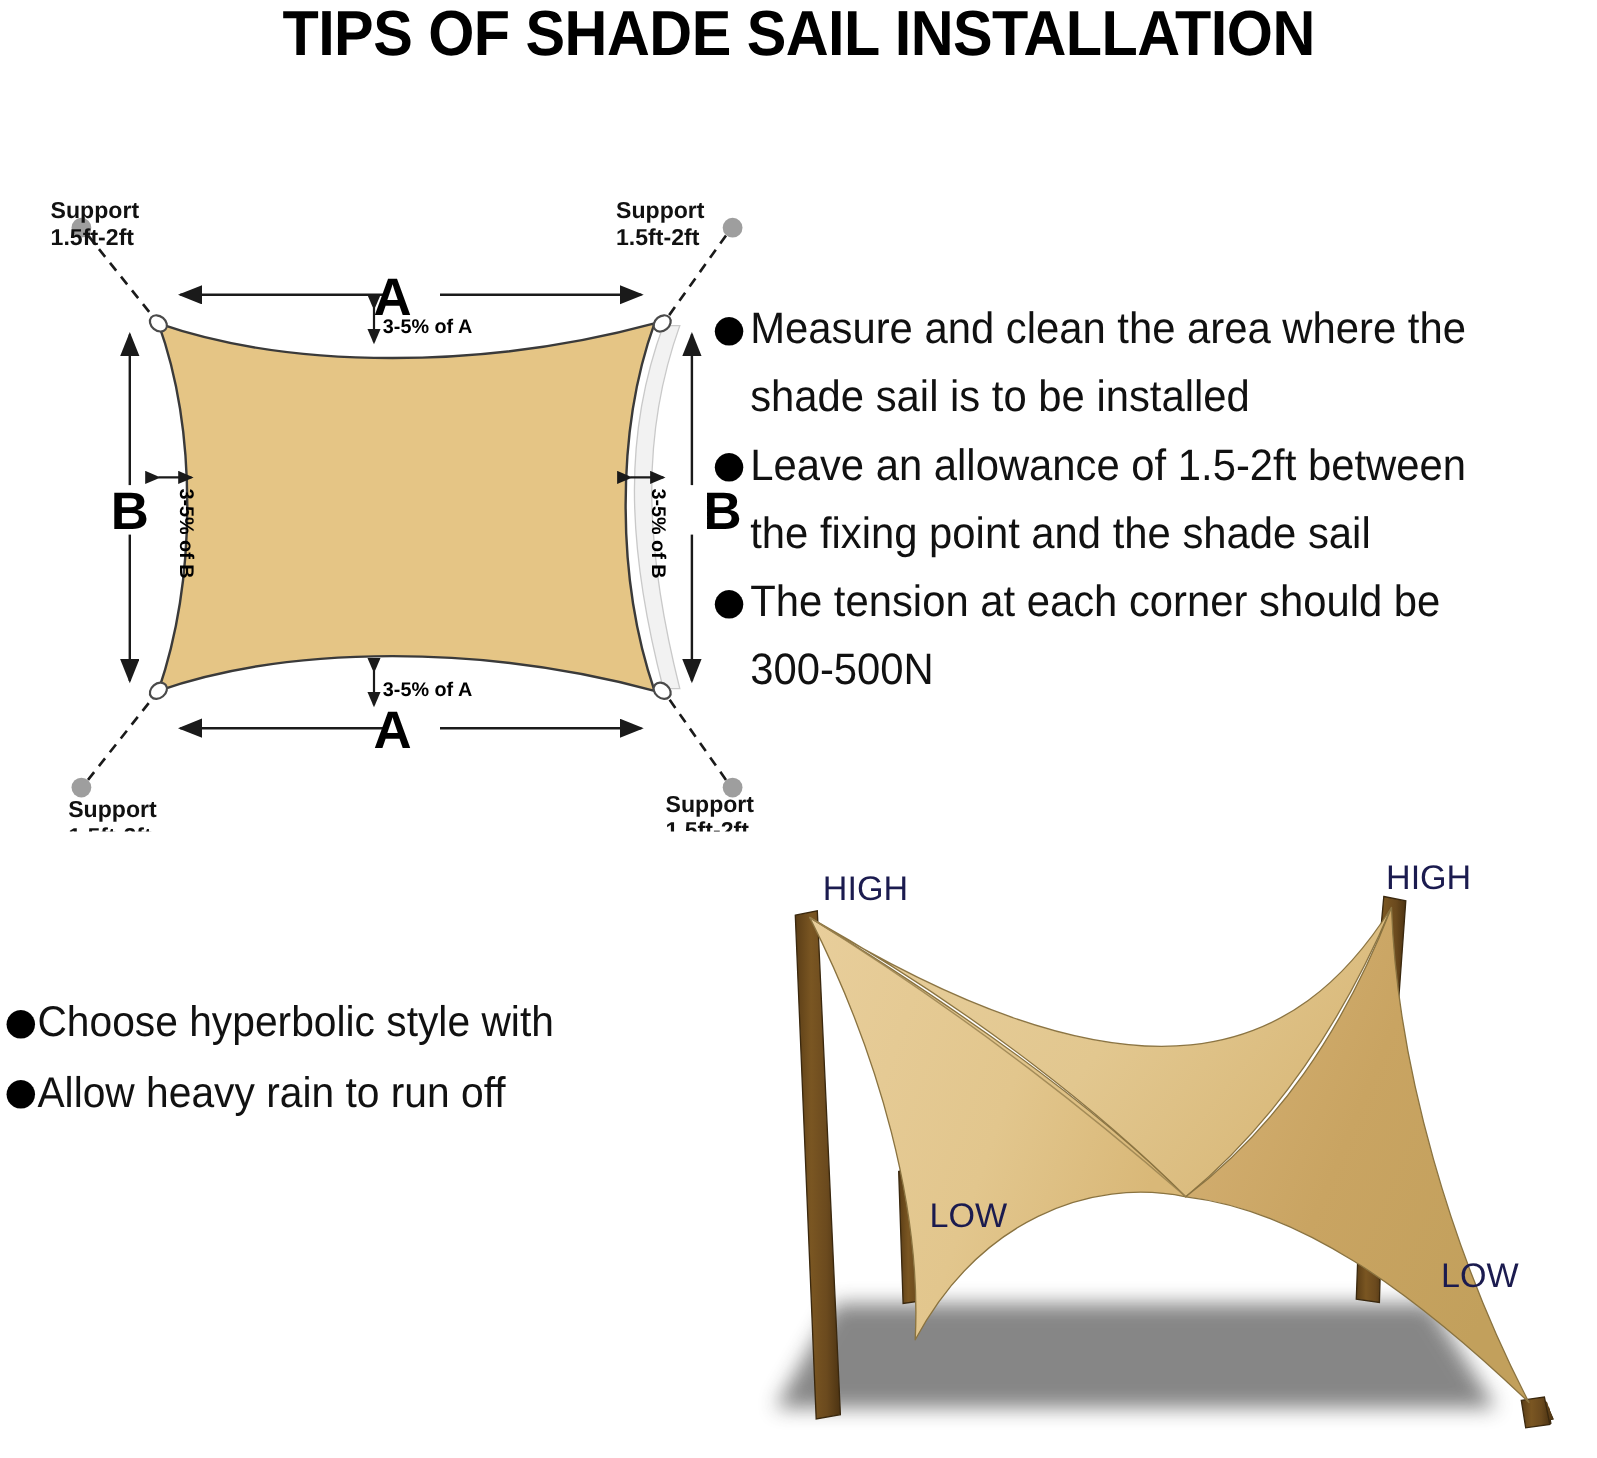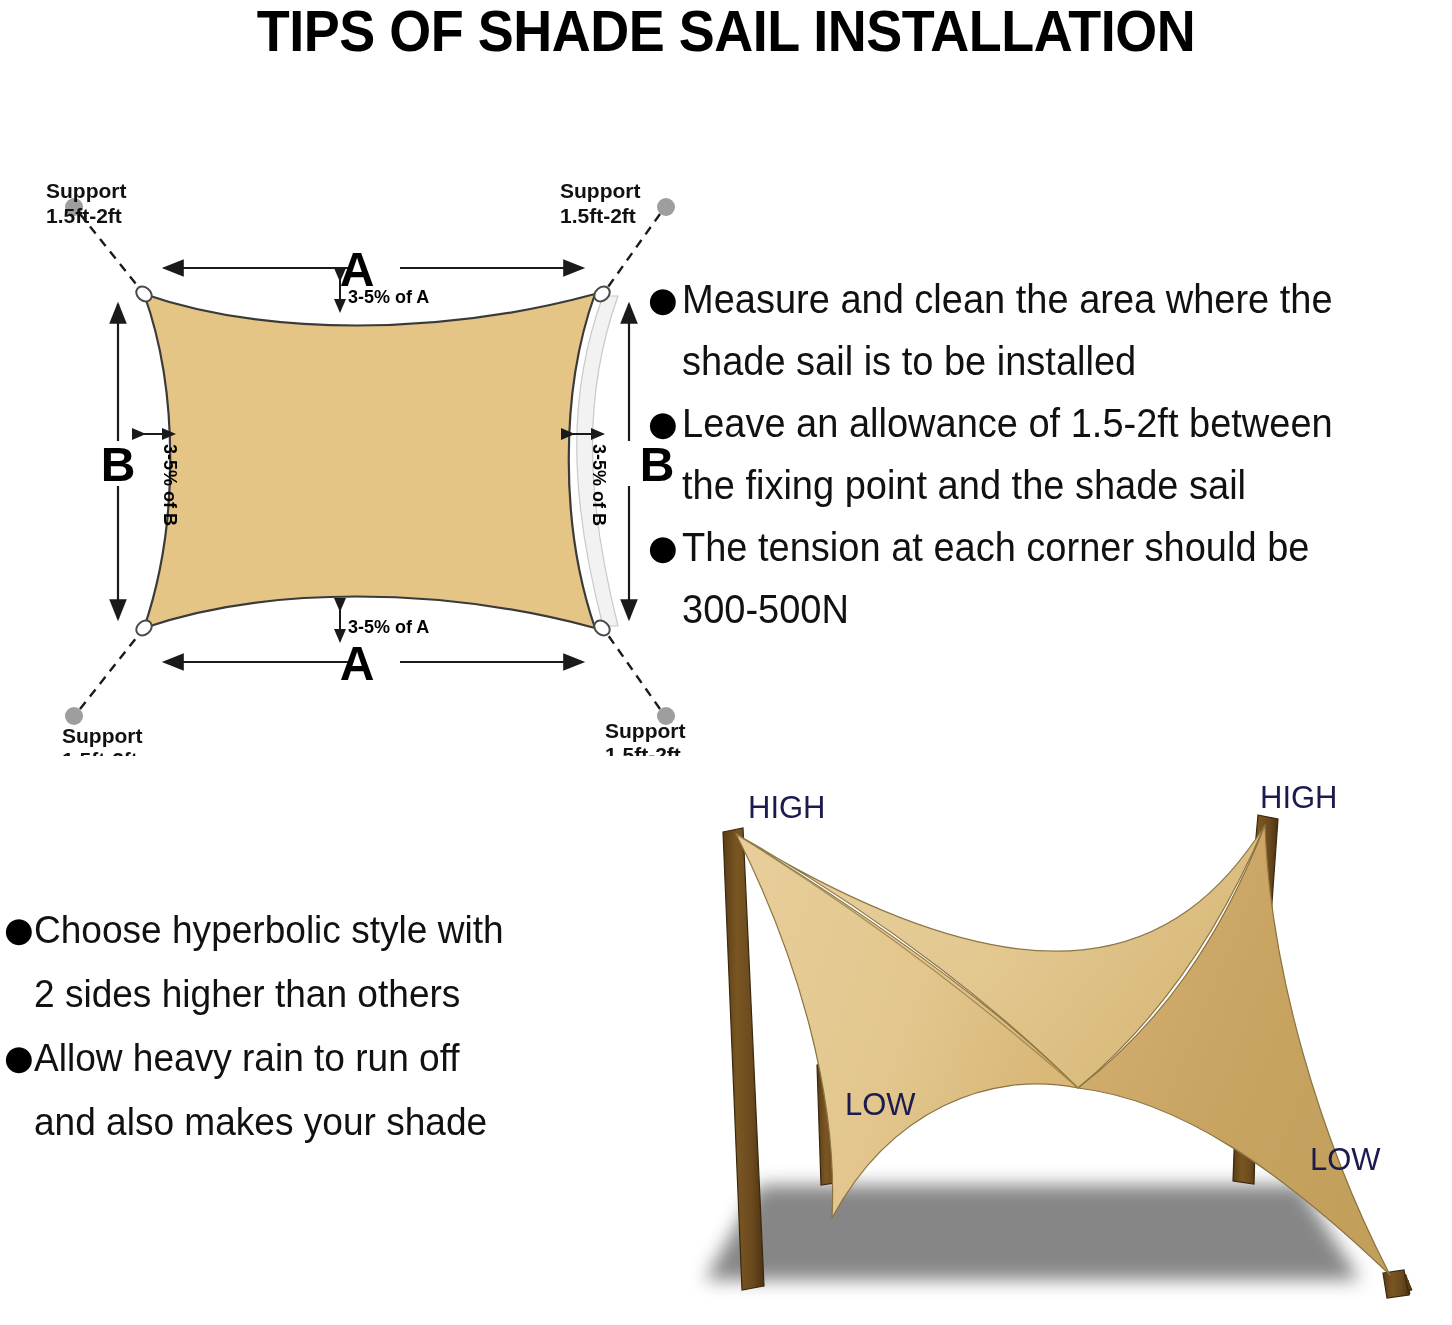--- a/index.html
+++ b/index.html
@@ -235,32 +235,24 @@
   </div>
 
 </div>
 
 <div class="tips-left">
 
   <div class="tip-row">
     <span class="tip-bullet">●</span>
     <span class="tip-text">Choose hyperbolic style with</span>
   </div>
-  <div class="tip-row">
-    <span class="tip-bullet"></span>
-    <span class="tip-text">2 sides higher than others</span>
-  </div>
 
   <div class="tip-row">
     <span class="tip-bullet">●</span>
     <span class="tip-text">Allow heavy rain to run off</span>
-  </div>
-  <div class="tip-row">
-    <span class="tip-bullet"></span>
-    <span class="tip-text">and also makes your shade</span>
   </div>
 
 </div>
 
 <div class="diagram-bottom">
   <svg width="792" height="535" viewBox="0 0 792 535" xmlns="http://www.w3.org/2000/svg">
     <defs>
       <filter id="blurShadow" x="-20%" y="-40%" width="140%" height="200%">
         <feGaussianBlur stdDeviation="9"></feGaussianBlur>
       </filter>

